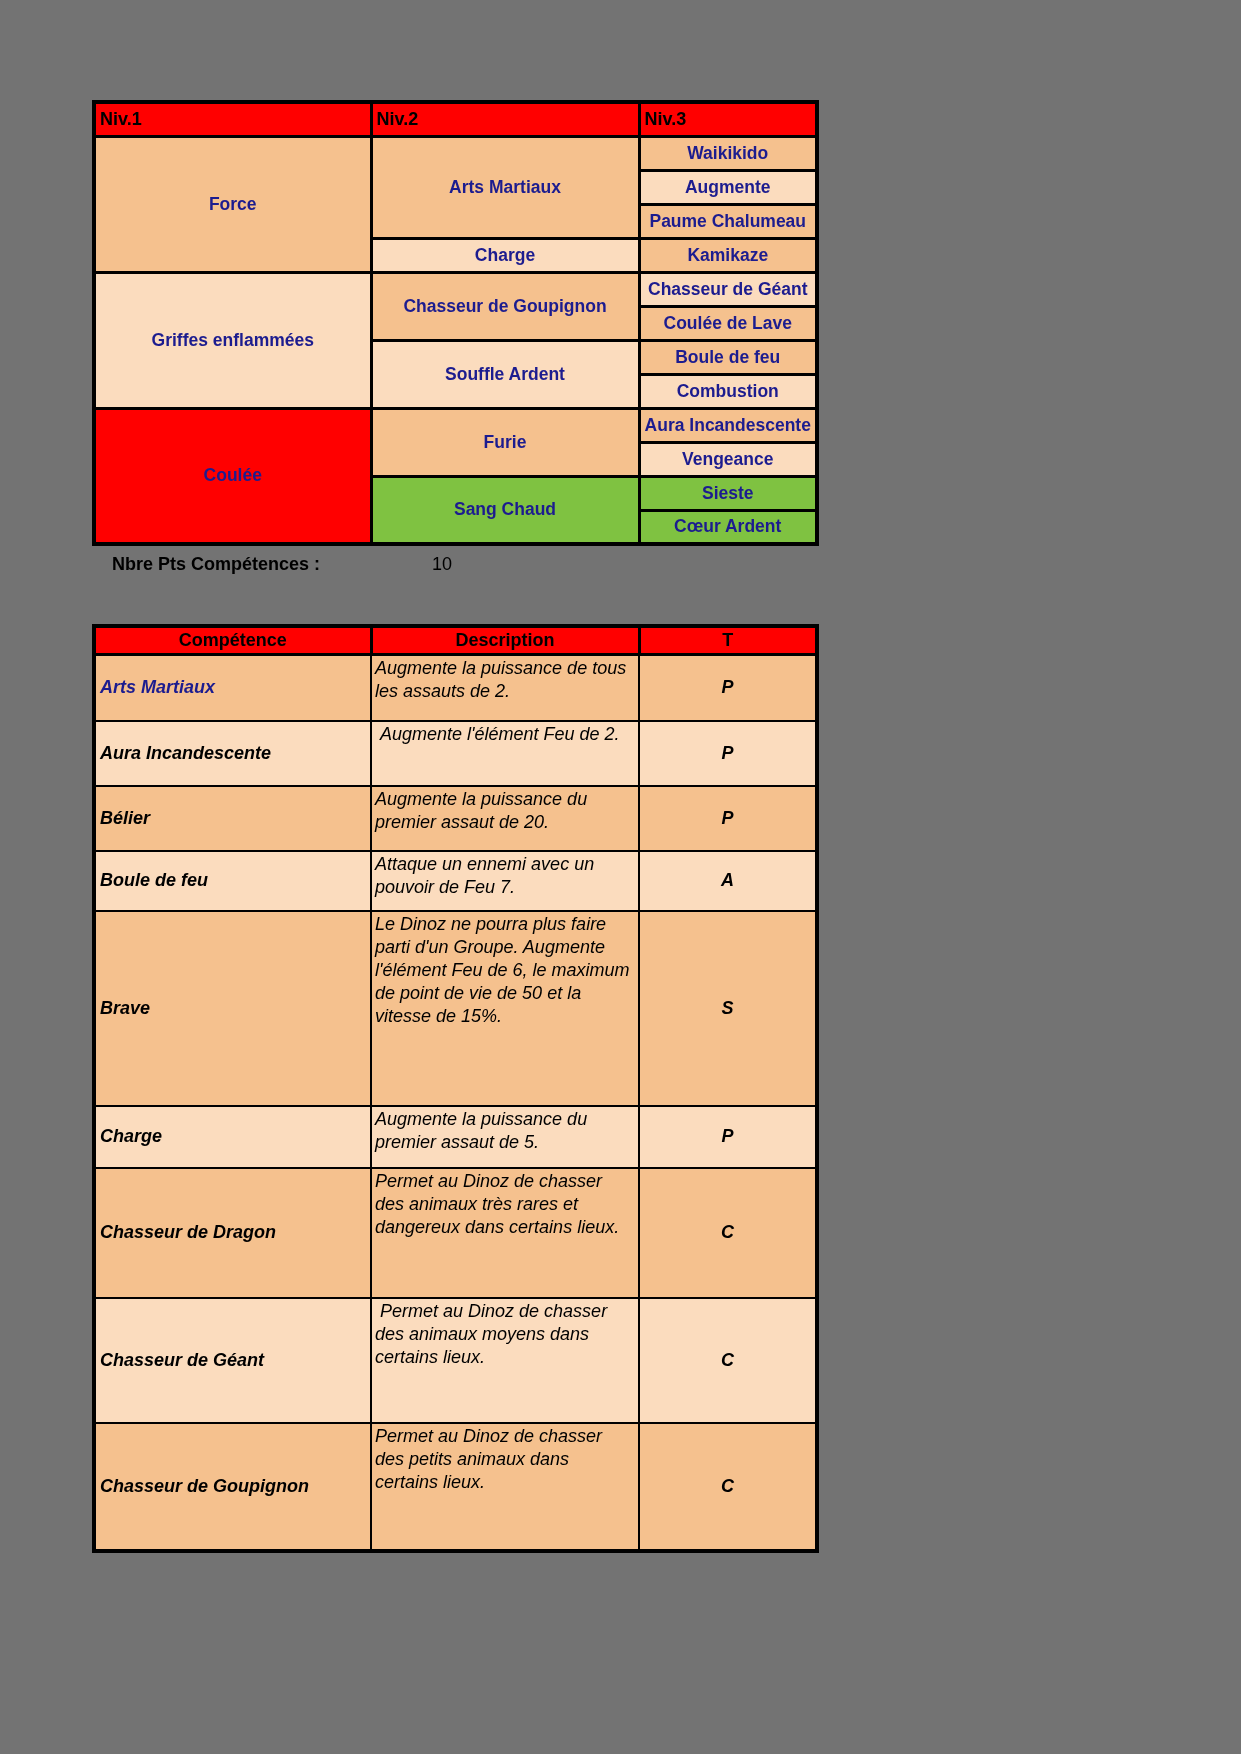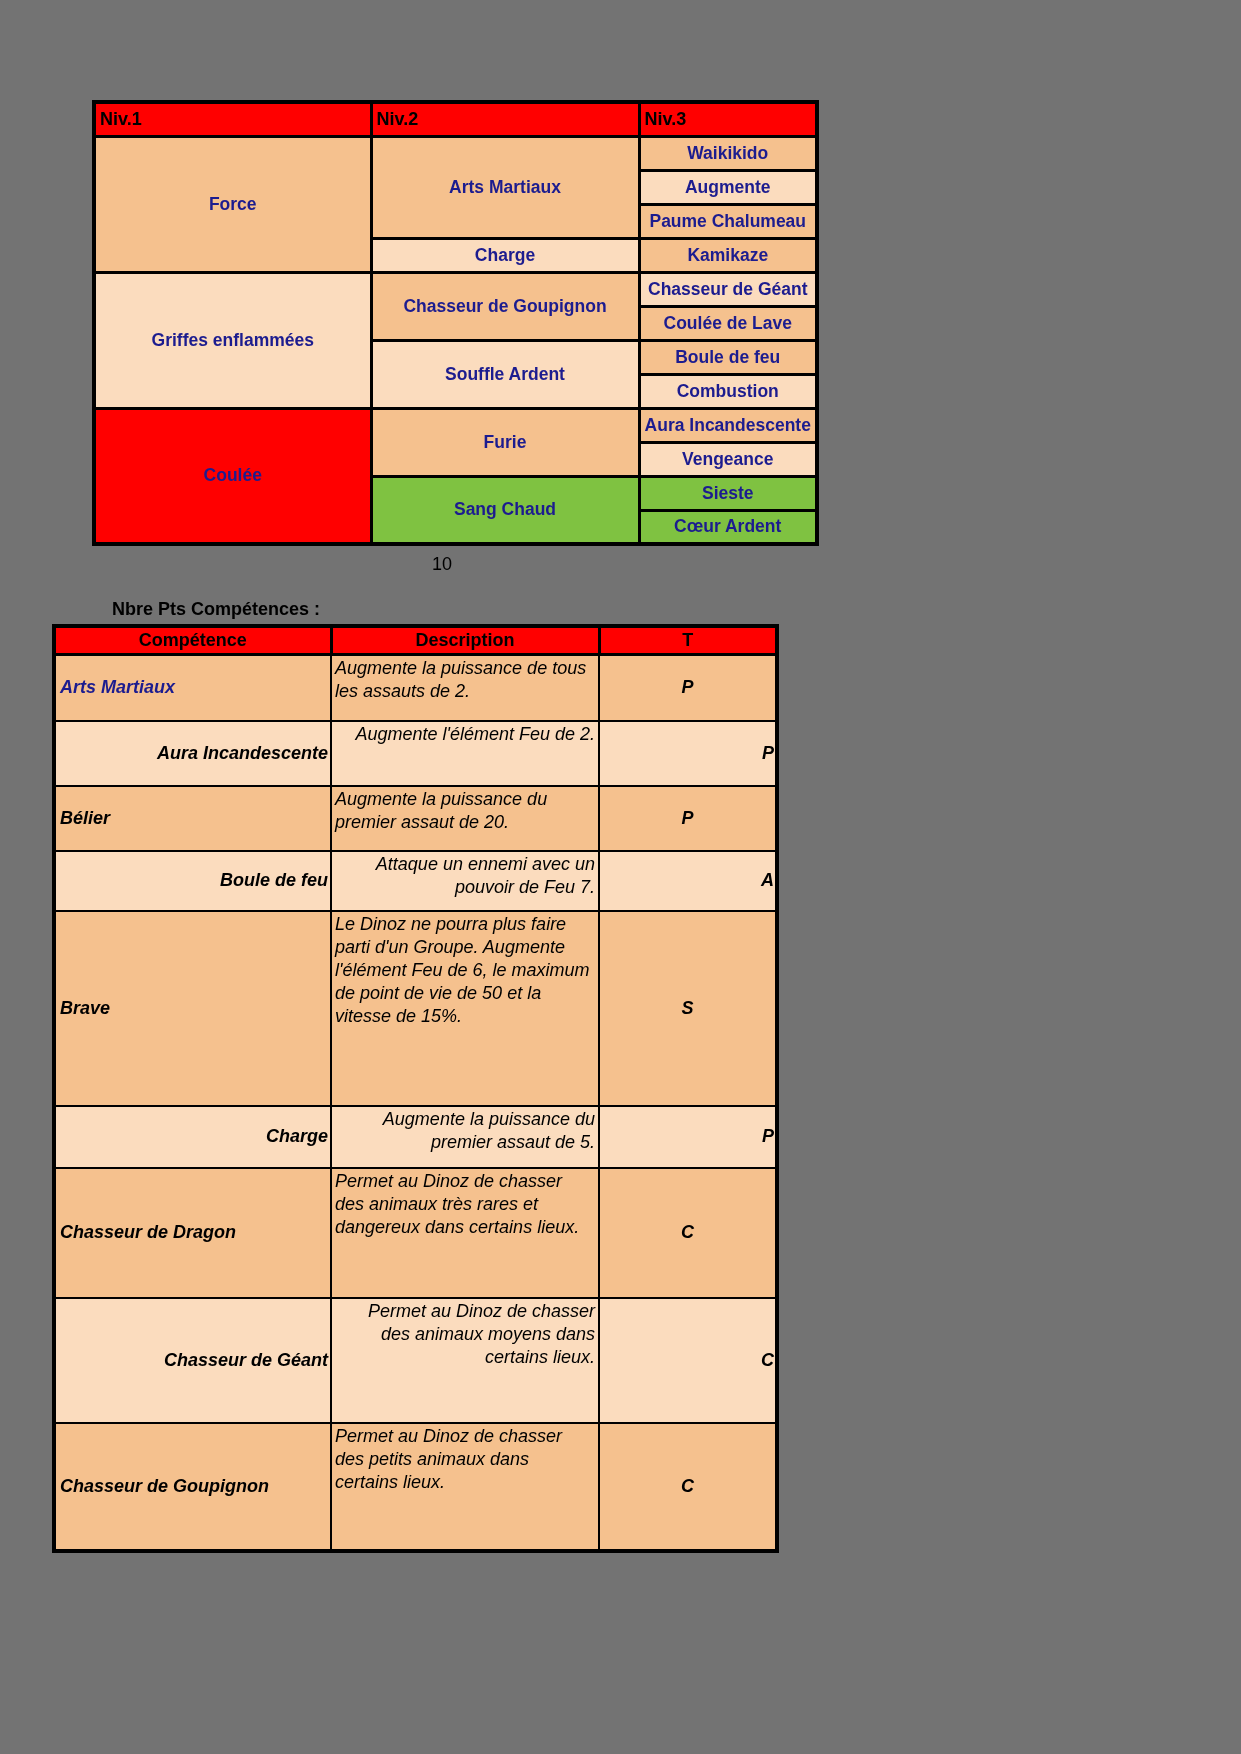--- a/index.html
+++ b/index.html
@@ -23,40 +23,40 @@
   .tree-table td{
     border:3px solid var(--line);text-align:center;vertical-align:middle;
     font-weight:bold;font-size:17.5px;color:var(--navy);height:34px;padding:0 4px;
   }
   .tree-table tr{height:34px;}
   td.dark{background:var(--dark);} td.light{background:var(--light);}
   td.redbg{background:var(--red);} td.greenbg{background:var(--green);}
   td.tt{border-top-width:1px;}
   
   .pts-row{position:relative;margin:8px 0 0 92px;width:723px;height:26px;font-size:18px;}
-  .pts-label{position:absolute;left:20px;top:0;font-weight:bold;color:var(--ink);margin-top:45px;}
+  .pts-label{position:absolute;left:20px;top:0;font-weight:bold;color:var(--ink);}
   .pts-value{position:absolute;left:340px;top:0;color:var(--ink);}
   
-  .skills-table{margin:44px 0 0 52px;width:723px;border:4px solid var(--line);}
+  .skills-table{margin:44px 0 0 92px;width:723px;border:4px solid var(--line);}
   .skills-table col.c1{width:277px;} .skills-table col.c2{width:268px;} .skills-table col.c3{width:178px;}
   .skills-table th{
     background:var(--red);color:var(--ink);font-weight:bold;font-size:18px;
     text-align:center;border:3px solid var(--line);height:28px;padding:2px;
   }
   .skills-table td{border:2px solid var(--line);font-size:18px;color:var(--ink);font-style:italic;}
   .skills-table .name{
     font-weight:bold;text-align:left;vertical-align:middle;padding:2px 2px 2px 4px;
   }
   .skills-table .name.link{color:var(--navy);}
   .skills-table .desc{
     text-align:left;vertical-align:top;padding:1px 3px;line-height:23px;white-space:pre-wrap;
   }
   .skills-table .typ{font-weight:bold;text-align:center;vertical-align:middle;}
   .skills-table tr.dark td{background:var(--dark);}
-  .skills-table tr.light td{background:var(--light);text-align:right;}
+  .skills-table tr.light td{background:var(--light);}
 </style>
 </head>
 <body>
 
 <div class="page">
 
   <table class="tree-table">
     <colgroup>
         <col class="c1">
         <col class="c2">

